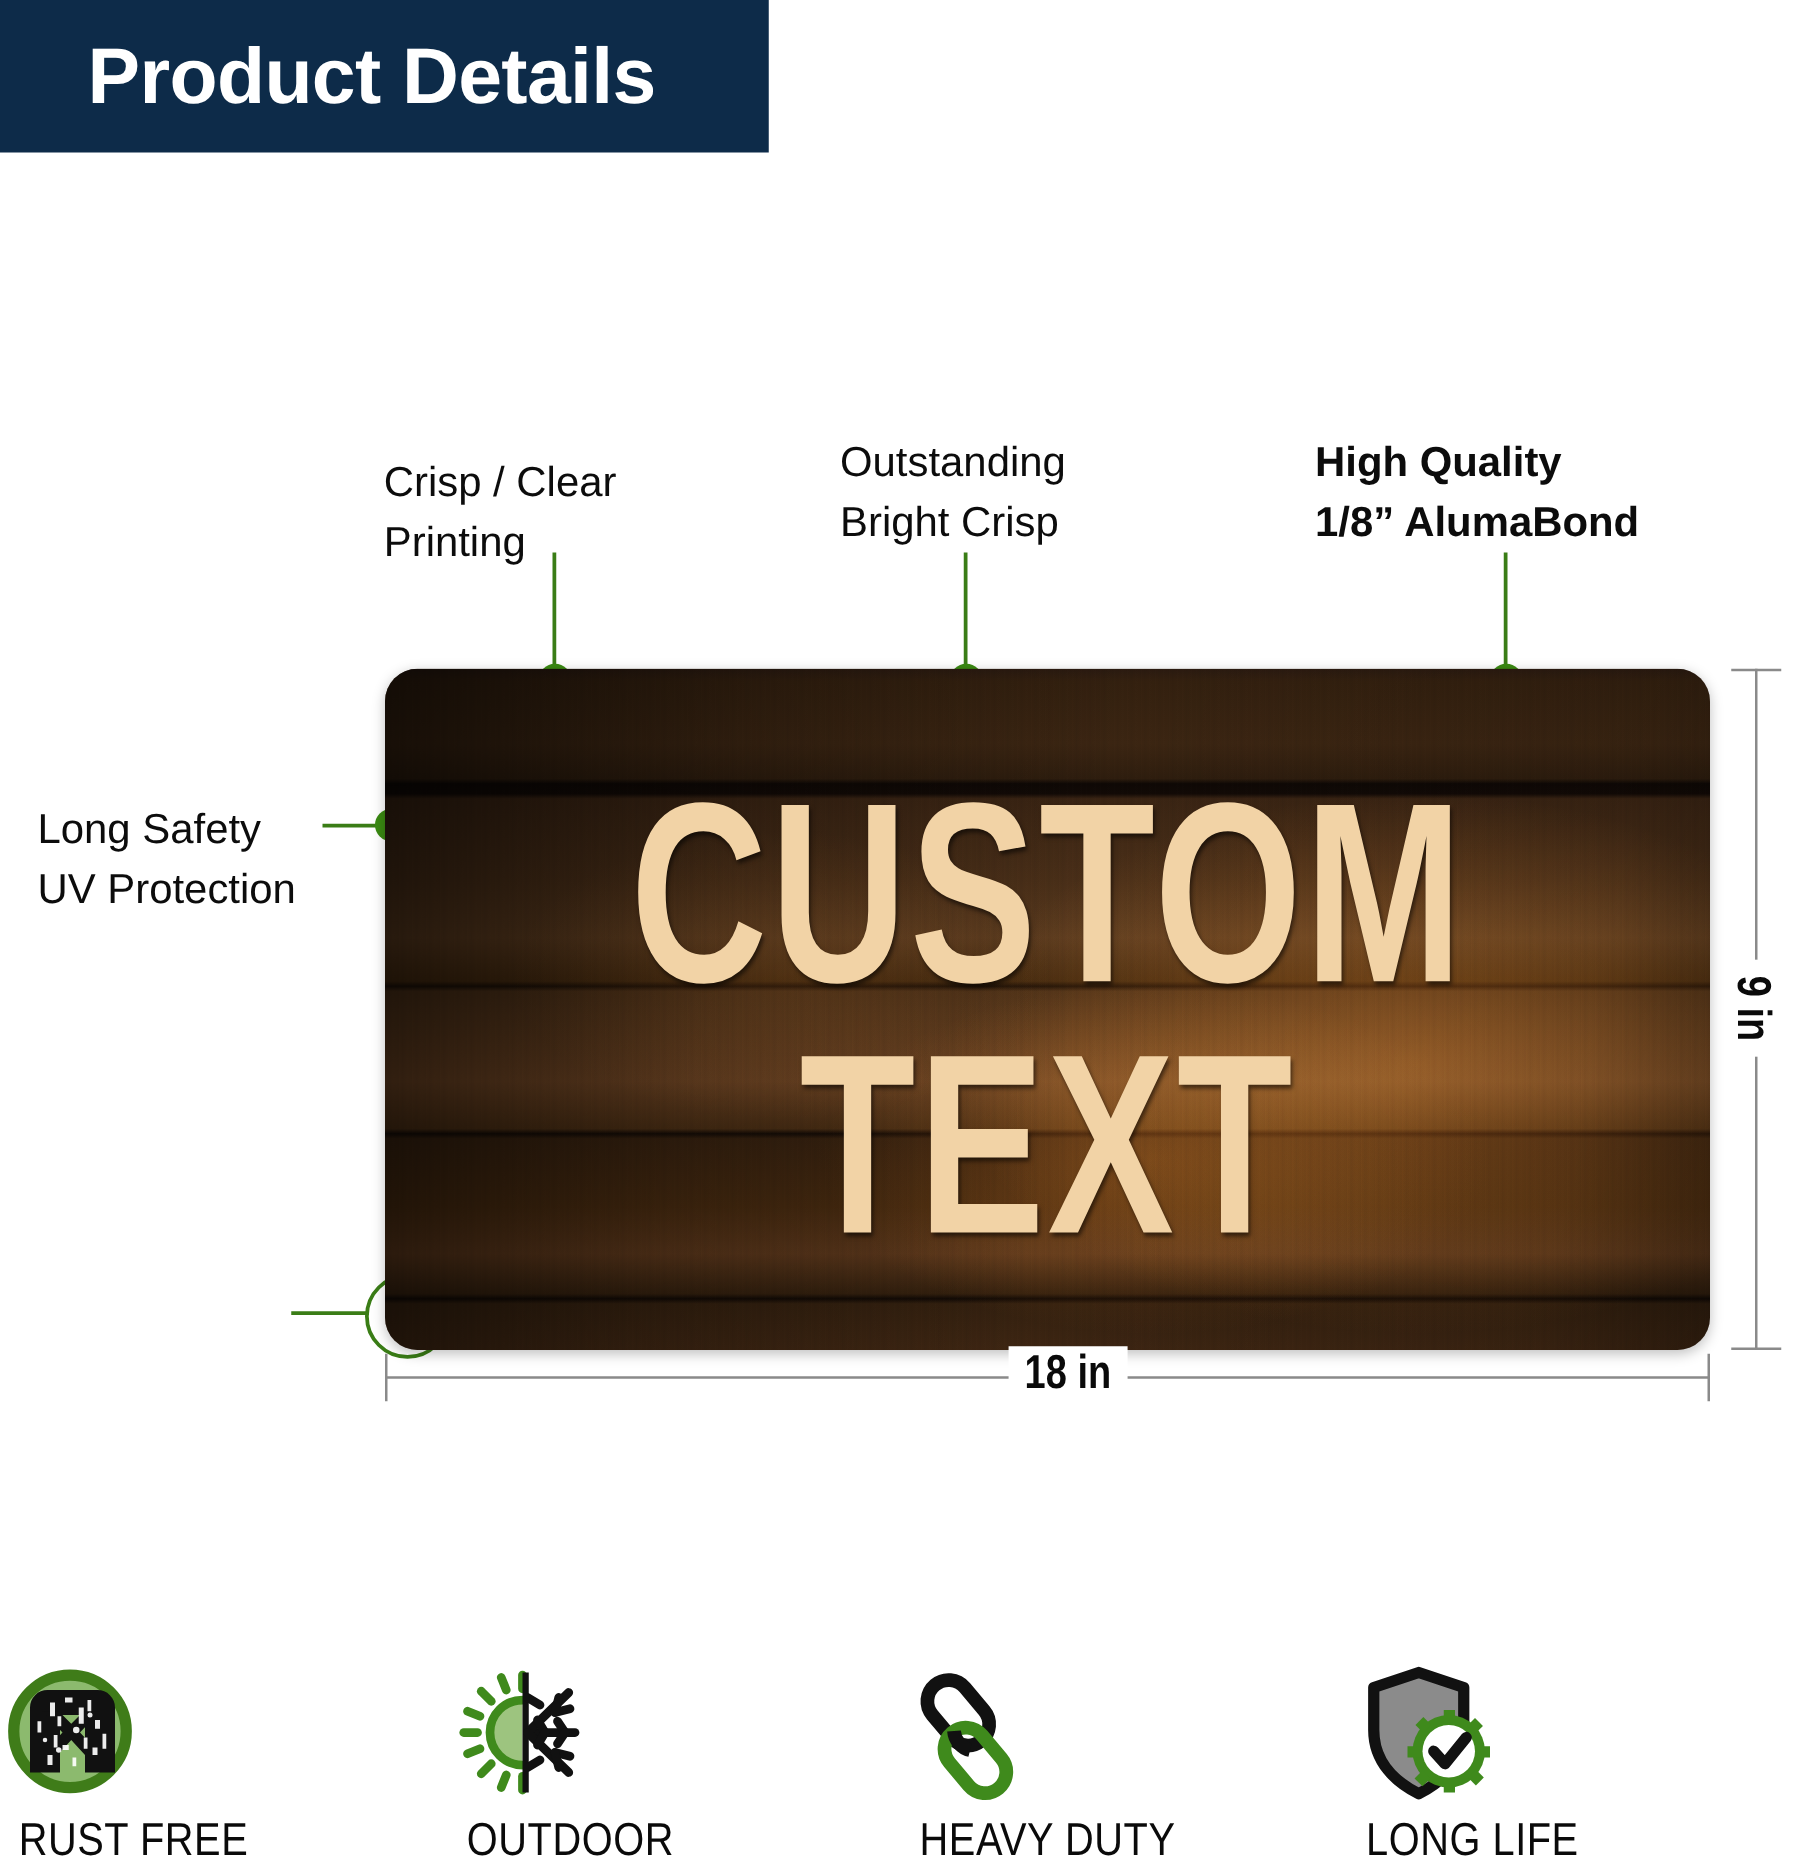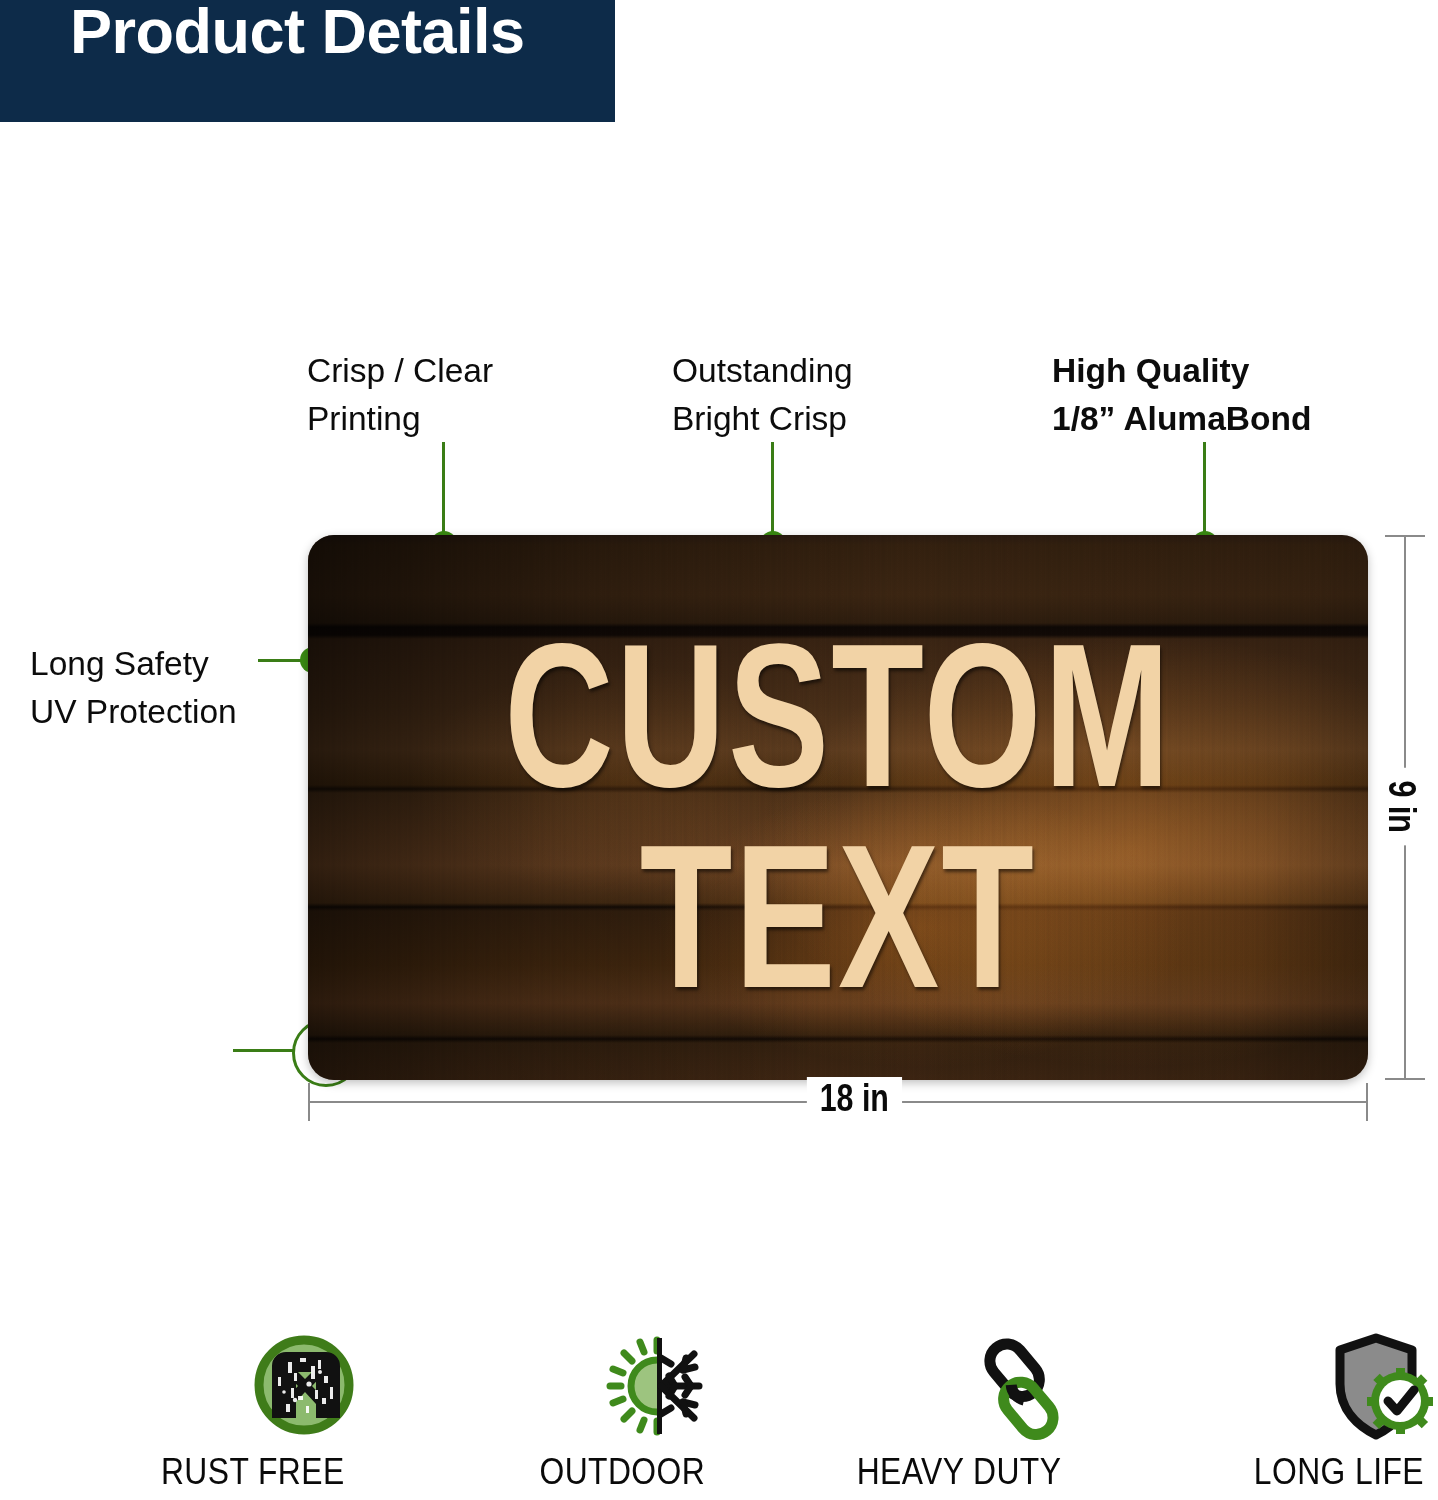--- a/index.html
+++ b/index.html
@@ -10,42 +10,42 @@
     position:relative;
     overflow:hidden;
     -webkit-font-smoothing:antialiased;
   }
   .stage{position:absolute;left:0;top:0;width:1438px;height:1500px;}
 
   
   .banner{
     position:absolute;left:0;top:0;width:615px;height:122px;
     background:#0d2b49;
-    display:flex;
+    display:flex;align-items:center;
   }
   .banner-title{
     color:#ffffff;
     font-size:63px;
     font-weight:700;
     letter-spacing:-0.5px;
     margin-left:70px;
     line-height:1;
     white-space:nowrap;
   }
 
   
   .callout{
     position:absolute;
     font-size:33.5px;
     line-height:1.42;
     color:#0c0c0c;
     font-weight:400;
     white-space:pre-line;
   }
-  #co-crisp{left:307px;top:347px;}
+  #co-crisp{left:307px;top:363px;}
   #co-bright{left:672px;top:347px;}
   #co-alumabond{left:1052px;top:347px;font-weight:bold;}
   #co-uv{left:30px;top:640px;}
   #co-round{left:30px;top:935px;}
 
   
   .lead-v{position:absolute;width:3px;background:#3a7d16;}
   .lead-h{position:absolute;height:3px;background:#3a7d16;}
   .dot{position:absolute;width:26px;height:26px;border-radius:50%;background:#3a8a12;}
   .ring{position:absolute;width:62px;height:62px;border-radius:50%;
@@ -133,21 +133,21 @@
     writing-mode:vertical-rl;transform:scaleY(.8);
   }
 
   
   .features{
     position:absolute;left:0;top:1330px;width:1438px;height:170px;
     display:flex;
   }
   .feature{
     flex:1;display:flex;flex-direction:column;
-    align-items:flex-end;justify-content:flex-start;
+    align-items:flex-start;justify-content:flex-start;
   }
   .feature-icon{height:115px;display:flex;align-items:center;justify-content:center;}
   .feature-label{
     margin-top:6px;
     font-family:"Liberation Sans Narrow","Liberation Sans", sans-serif;
     font-size:37px;font-weight:400;color:#0a0a0a;
     letter-spacing:.5px;transform:scaleX(.86);white-space:nowrap;
   }
 </style>
 </head>

